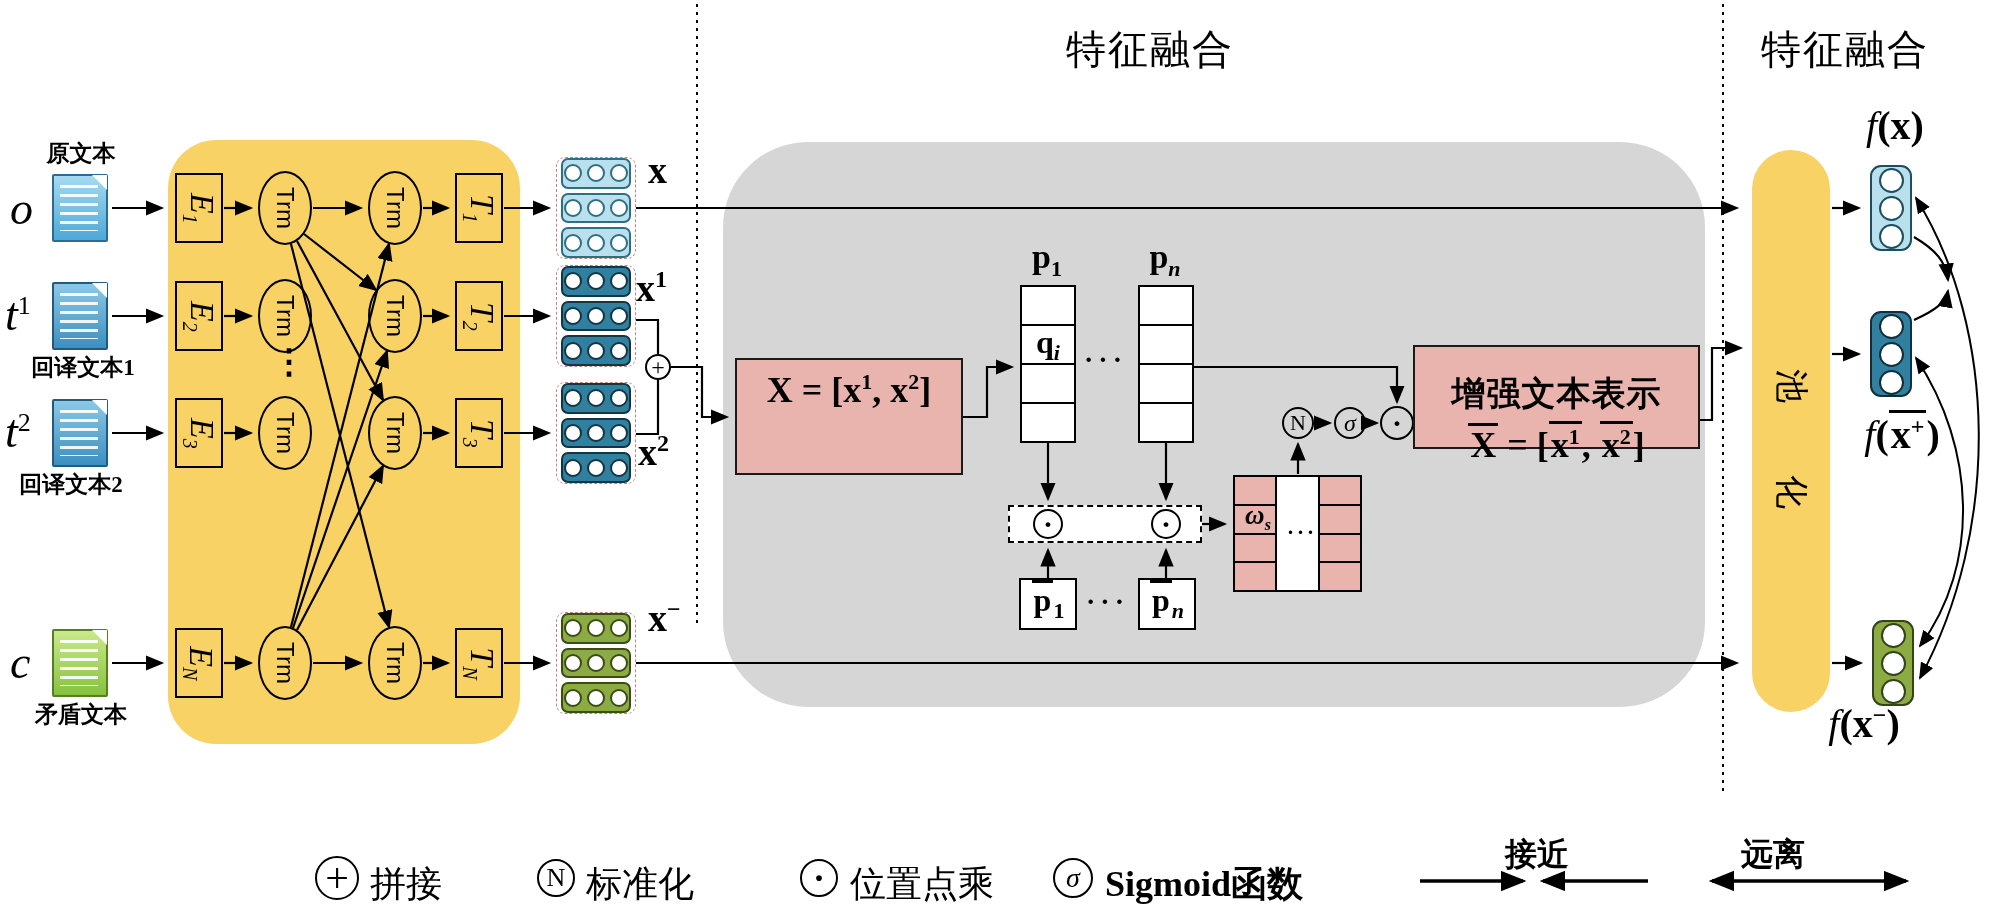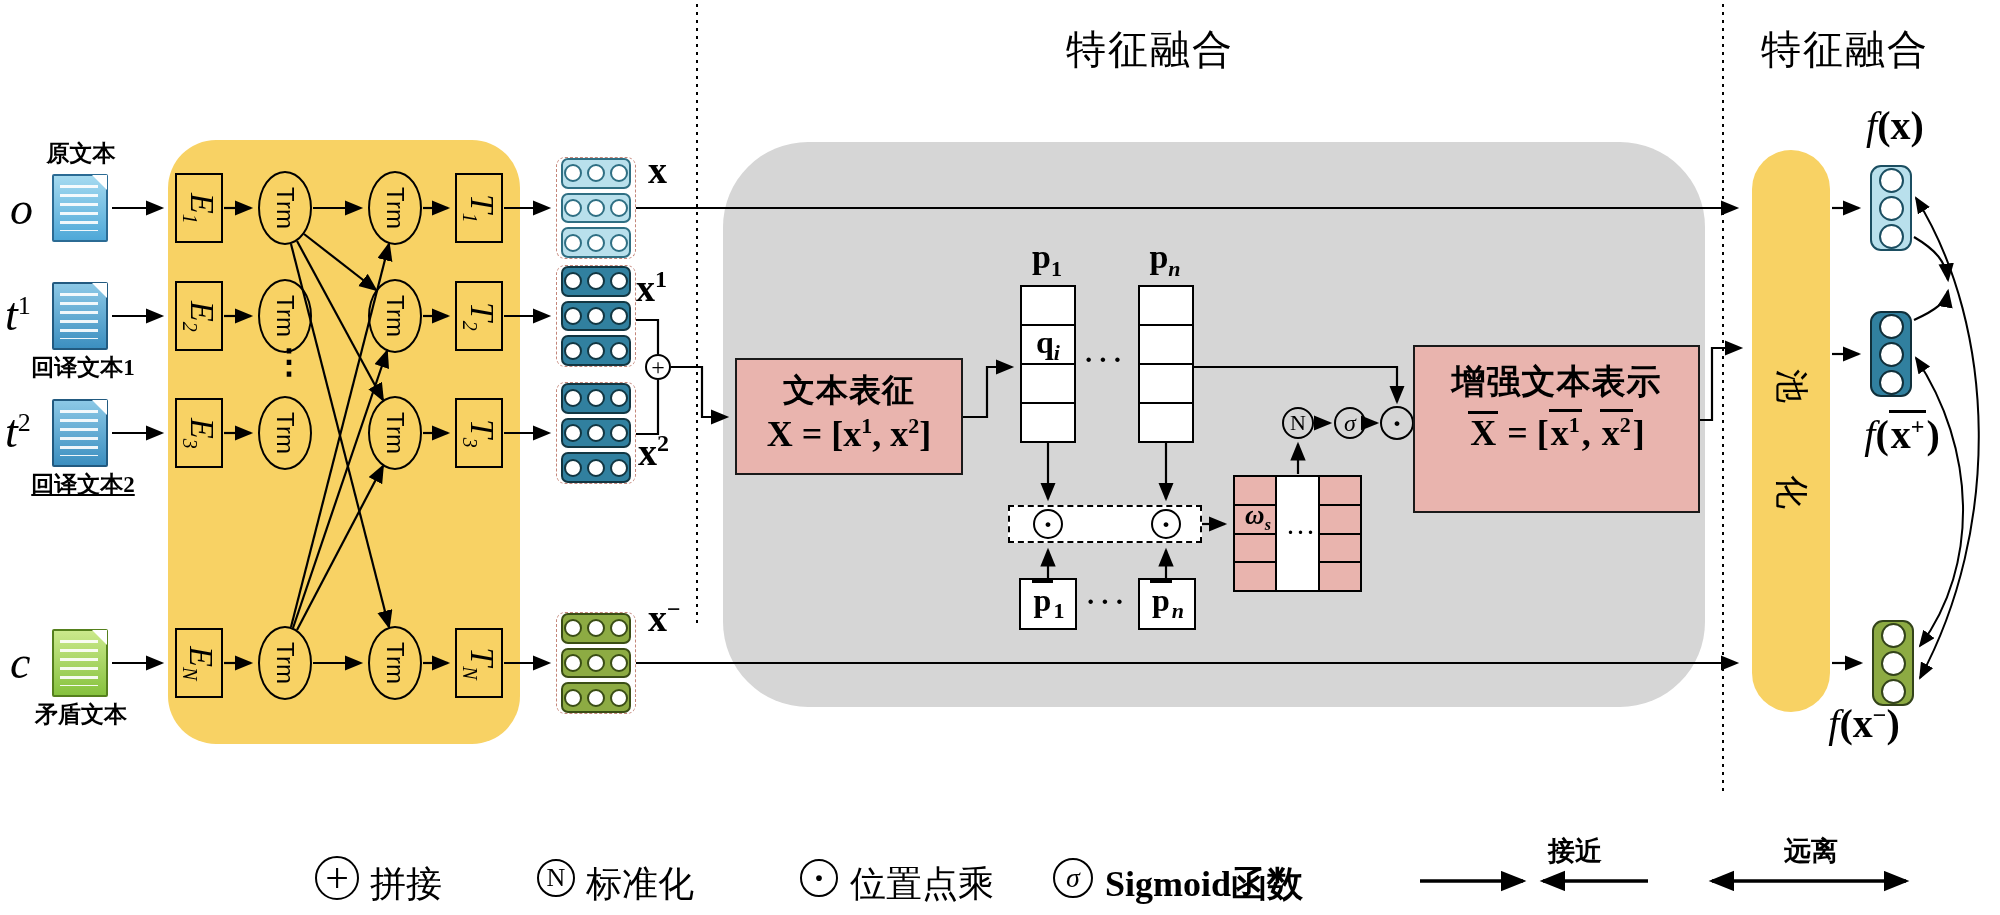--- a/index.html
+++ b/index.html
@@ -63,21 +63,21 @@
   .cap i{width:21px;height:21px;border-radius:50%;background:#fff;border:2.2px solid currentColor;}
   .c-lb{background:var(--lightblue);color:#1b4e61;}
   .c-tl{background:var(--teal);color:#102f3a;}
   .c-gr{background:var(--green);color:#33431a;}
   .flabel{font-size:40px;font-weight:bold;text-align:center;white-space:nowrap;}
   .flabel .fi{font-style:italic;font-weight:normal;}
   .flabel sup{font-size:24px;}
   .pool-ch{font-size:34px;transform:rotate(90deg);display:inline-block;}
   .leg-label{font-size:36px;white-space:nowrap;}
   .leg-sig{font-weight:bold;}
-  .rel-label{font-size:27px;font-weight:600;text-align:right;}
+  .rel-label{font-size:32px;font-weight:600;text-align:center;}
   svg{position:absolute;left:0;top:0;pointer-events:none;}
 </style>
 </head>
 <body>
 
 <div id="figure">
 
   <div class="abs sec-title" style="left:1000px;top:22px;width:300px;">特征融合</div>
   <div class="abs sec-title" style="left:1695px;top:22px;width:300px;">特征融合</div>
 
@@ -103,21 +103,21 @@
       <span class="fold"></span>
       <span class="lines"></span>
     </div>
   <div class="abs ilabel" style="left:18px;top:352px;width:130px;">回译文本1</div>
 
   <div class="abs ivar" style="left:5px;top:405px;"><span>t</span><sup>2</sup></div>
   <div class="abs doc" style="left:52px;top:399px;width:56px;height:68px;background:linear-gradient(180deg,#8cc8e6,#3c8fc0);border-color:#225a80;">
       <span class="fold"></span>
       <span class="lines"></span>
     </div>
-  <div class="abs ilabel" style="left:18px;top:469px;width:130px;text-decoration:underline;">回译文本2</div>
+  <div class="abs ilabel" style="left:6px;top:469px;width:130px;">回译文本2</div>
 
   <div class="abs ivar" style="left:10px;top:636px;"><span>c</span><sup></sup></div>
   <div class="abs doc" style="left:52px;top:629px;width:56px;height:68px;background:linear-gradient(180deg,#cbe98c,#86c23e);border-color:#55801d;">
       <span class="fold"></span>
       <span class="lines"></span>
     </div>
   <div class="abs ilabel" style="left:26px;top:699px;width:110px;">矛盾文本</div>
 
   <div class="abs box ctr" style="left:175px;top:173px;width:48px;height:70px;">
       <span class="vtext etxt"><span>E</span><sub>1</sub></span>
@@ -244,21 +244,20 @@
   <div class="abs vlabel" style="left:648px;top:148px;"><span>x</span><sup></sup></div>
   <div class="abs vlabel" style="left:636px;top:266px;"><span>x</span><sup>1</sup></div>
   <div class="abs vlabel" style="left:638px;top:430px;"><span>x</span><sup>2</sup></div>
   <div class="abs vlabel" style="left:648px;top:596px;"><span>x</span><sup>−</sup></div>
 
   <div class="abs cnode" style="left:645px;top:354px;width:26px;height:26px;font-size:24px;font-weight:400;">
       <span>+</span>
     </div>
 
   <div class="abs pinkbox" style="left:735px;top:358px;width:228px;height:117px;padding-top:9px;">
-    <div class="t1">文本表征</div>
     <div class="formula"><span>X</span> <span>=</span> <span>[</span><span>x</span><sup>1</sup><span>,</span> <span>x</span><sup>2</sup><span>]</span></div>
   </div>
 
   <div class="abs plabel" style="left:1014px;top:238px;width:66px;"><span>p</span><sub>1</sub></div>
   <div class="abs plabel" style="left:1132px;top:238px;width:66px;"><span>p</span><sub class="it">n</sub></div>
   <div class="abs pcol" style="left:1020px;top:285px;height:158px;">
     <div class="pcell"></div>
       <div class="pcell"></div>
       <div class="pcell"></div>
       <div class="pcell"></div>
@@ -305,21 +304,21 @@
   <div class="abs cnode" style="left:1282px;top:407px;width:32px;height:32px;font-size:22px;">
       <span>N</span>
     </div>
   <div class="abs cnode" style="left:1334px;top:407px;width:32px;height:32px;">
       <span class="sig">σ</span>
     </div>
   <div class="abs cnode" style="left:1380px;top:406px;width:34px;height:34px;">
       <span class="dotg">·</span>
     </div>
 
-  <div class="abs pinkbox" style="left:1413px;top:345px;width:287px;height:168px;padding-top:12px;">
+  <div class="abs pinkbox" style="left:1413px;top:345px;width:287px;height:104px;padding-top:24px;">
     <div class="t1" style="font-size:34px;">增强文本表示</div>
     <div class="formula" style="margin-top:4px;"><span class="bar"><span>X</span></span> <span>=</span> <span>[</span><span class="bar"><span>x</span><sup>1</sup></span><span>,</span> <span class="bar"><span>x</span><sup>2</sup></span><span>]</span></div>
   </div>
 
   <div class="abs flabel" style="left:1840px;top:102px;width:110px;"><span class="fi">f</span><span>(</span><span>x</span><sup></sup><span>)</span></div>
   <div class="abs cap c-lb" style="left:1870px;top:165px;width:42px;height:86px;">
       <i></i>
       <i></i>
       <i></i>
     </div>

